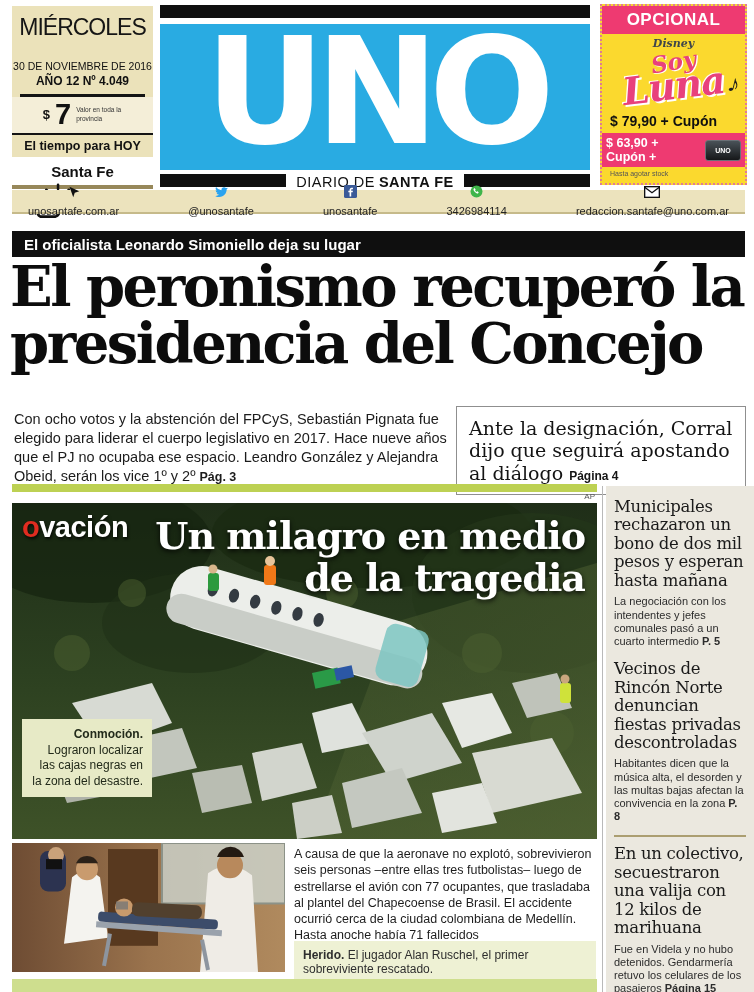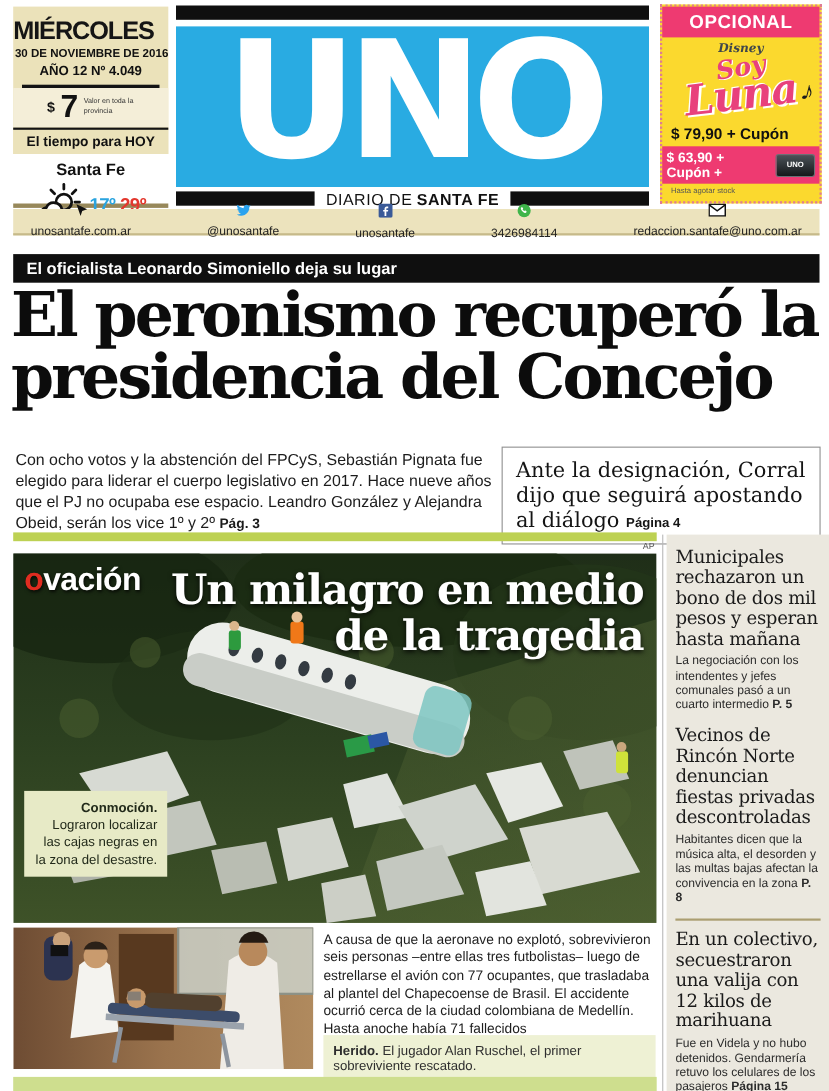--- a/index.html
+++ b/index.html
@@ -3,22 +3,22 @@
 <meta charset="utf-8">
 <style>
   html,body{margin:0;padding:0;background:#888;}
   .page{position:relative;width:754px;height:992px;margin:0 auto;background:#ffffff;
         font-family:"Liberation Sans",sans-serif;overflow:hidden;color:#111;}
   .abs{position:absolute;}
 
   
   .datebox{left:12px;top:6px;width:141px;height:179px;background:#fff;border-bottom:4px solid #97885a;}
   .db-top{background:#ebe2ba;padding-top:8px;}
-  .db-day{font-size:23px;font-weight:bold;letter-spacing:-1px;text-align:left;color:#151515;}
-  .db-date{font-size:10.5px;font-weight:bold;text-align:right;margin-top:2px;}
+  .db-day{font-size:23px;font-weight:normal;letter-spacing:-1px;text-align:center;color:#151515;}
+  .db-date{font-size:10.5px;font-weight:normal;text-align:center;margin-top:19px;}
   .db-ed{font-size:12px;font-weight:bold;text-align:center;margin-top:2px;}
   .db-rule{height:3px;background:#141414;margin:6px 8px 0 8px;}
   .price-row{background:#f4eed8;display:flex;align-items:center;justify-content:center;gap:5px;padding:3px 0 4px 0;margin-top:0;}
   .price-cur{font-size:13px;font-weight:bold;align-self:center;}
   .price-val{font-size:29px;font-weight:bold;line-height:1;}
   .price-note{font-size:6.5px;color:#333;width:46px;line-height:1.25;}
   .tiempo-bar{background:#ebe2ba;border-top:2px solid #141414;text-align:center;
               font-size:12.5px;font-weight:bold;padding:4px 0;}
   .db-city{font-size:15px;font-weight:bold;text-align:center;margin-top:6px;}
   .weather-row{display:flex;align-items:center;justify-content:center;gap:7px;margin-top:3px;}

